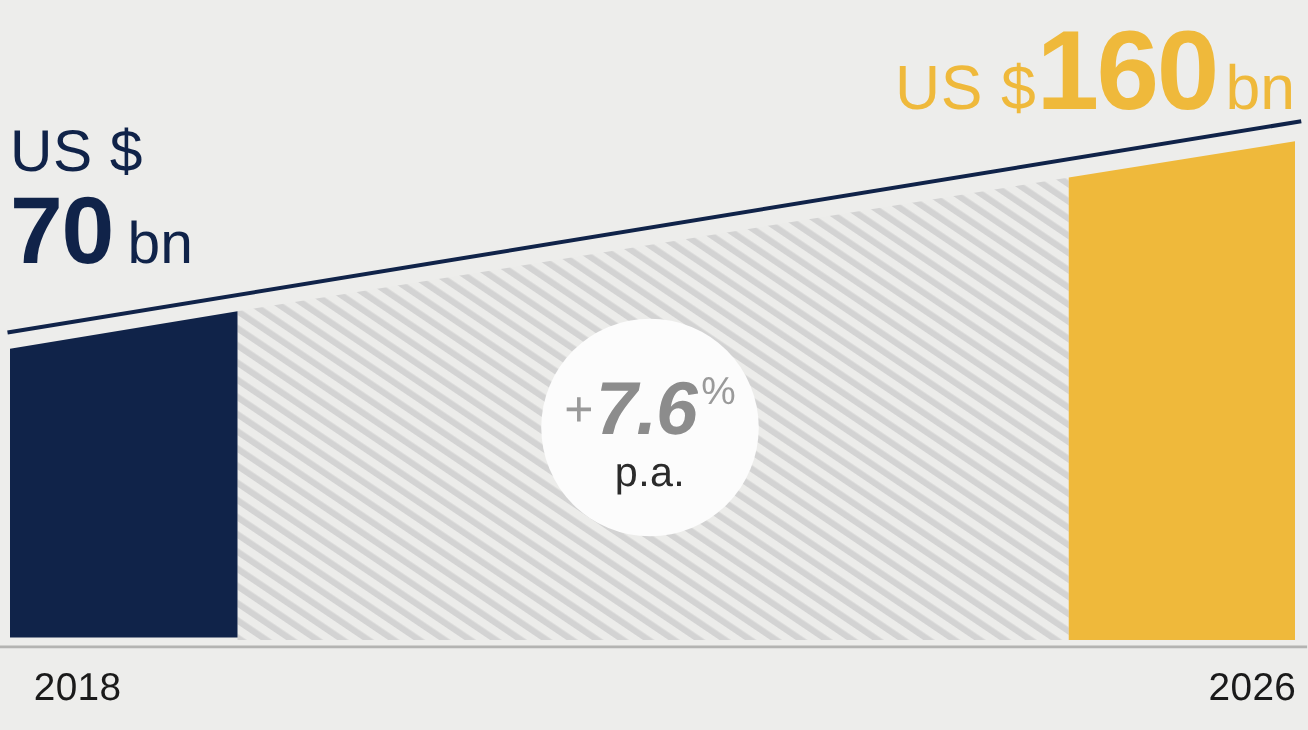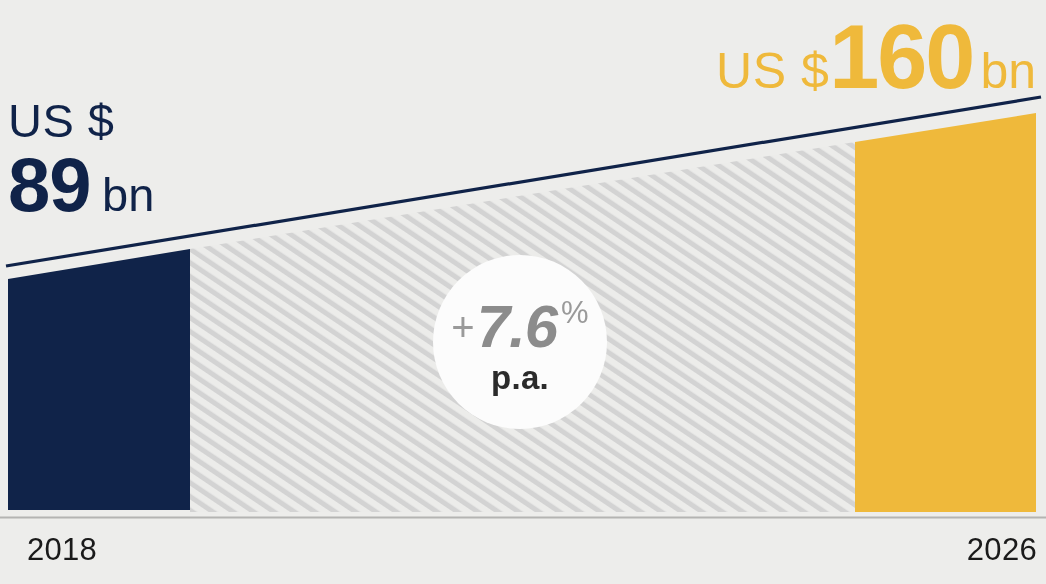--- a/index.html
+++ b/index.html
@@ -125,21 +125,21 @@
   #growth-badge .pct {
     font-size: 31px;
     font-weight: 300;
     color: #9a9a9a;
     margin-left: 4px;
     position: relative;
     top: -24px;
   }
   #growth-badge .period {
     font-size: 33px;
-    font-weight: 700;
+    font-weight: 400;
     color: #2b2b2b;
     margin-top: -2px;
     letter-spacing: 0.3px;
   }
 
   
   .axis-label {
     position: absolute;
     top: 534px;
     font-size: 31px;
@@ -171,21 +171,21 @@
     <polygon points="855,142 1036,113 1036,512 855,512" fill="#efb93b"></polygon>
 
     <line x1="6" y1="266" x2="1041" y2="97" stroke="#102349" stroke-width="3.2"></line>
 
     <line x1="0" y1="517.5" x2="1046" y2="517.5" stroke="#b4b4b2" stroke-width="2.2"></line>
   </svg>
 
   <div class="value-label" id="label-start">
     <span class="cur">US $</span>
     <span class="numline">
-      <span class="num">89</span>
+      <span class="num">70</span>
       <span class="unit">bn</span>
     </span>
   </div>
 
   <div class="value-label" id="label-end">
     <span class="cur">US $</span><span class="num">160</span><span class="unit">bn</span>
   </div>
 
   <div id="growth-badge">
     <div class="rateline">

